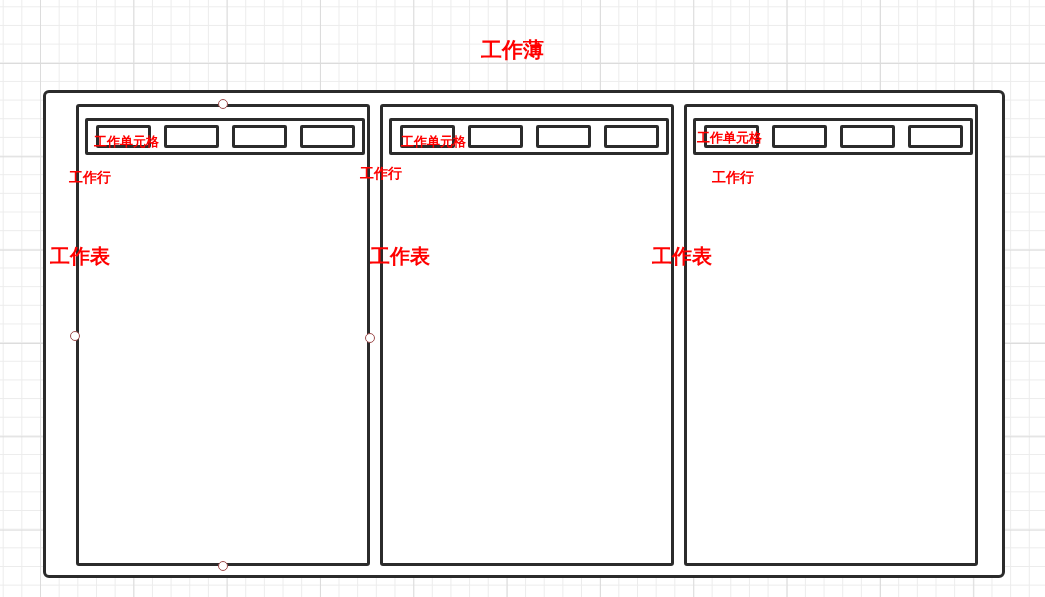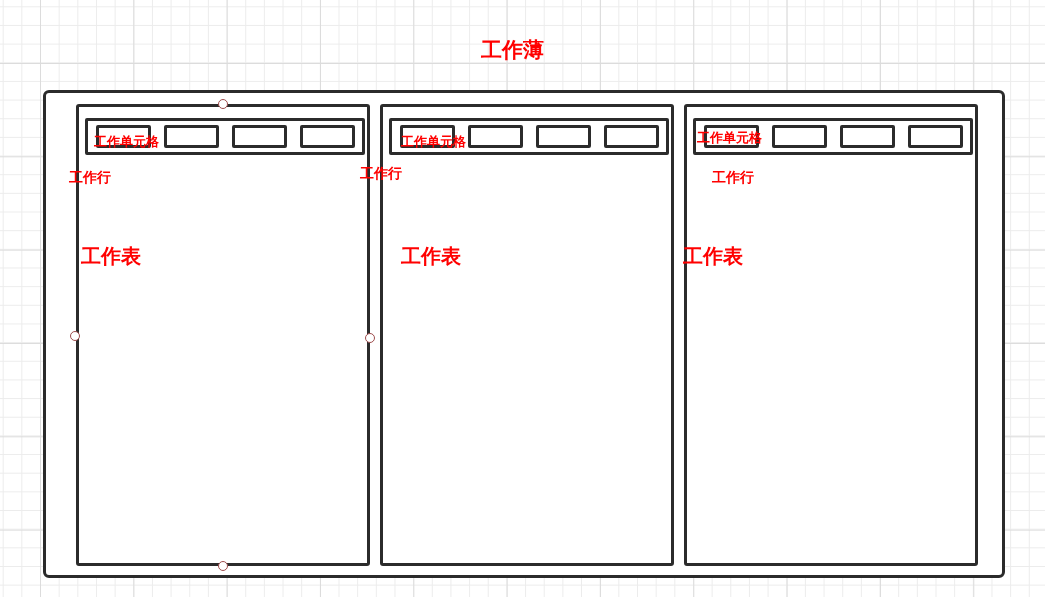--- a/index.html
+++ b/index.html
@@ -49,21 +49,21 @@
   .p3 .cell-label{left:10px;top:22px}
   .row-label{
     position:absolute;top:62px;left:0;width:100%;text-align:left;
     font-size:14px;font-weight:bold;color:#ff0000;white-space:nowrap;
   }
   .p1 .row-label{transform:translateX(-10px)}
   .p2 .row-label{transform:translateX(-23px);top:58px}
   .p3 .row-label{transform:translateX(25px)}
   .sheet-label{
     position:absolute;top:136px;font-size:20px;font-weight:bold;color:#ff0000;
-    white-space:nowrap;z-index:3;margin-left:31px;
+    white-space:nowrap;z-index:3;
   }
   .p1 .sheet-label{left:-29px}
   .p2 .sheet-label{left:-13px}
   .p3 .sheet-label{left:-35px}
   .handle{
     position:absolute;width:10px;height:10px;border-radius:50%;
     border:1.5px solid #9e4c4c;background:#ffffff;box-sizing:border-box;
     transform:translate(-50%,-50%);z-index:5;
   }
   .h-top{left:223px;top:104px}

